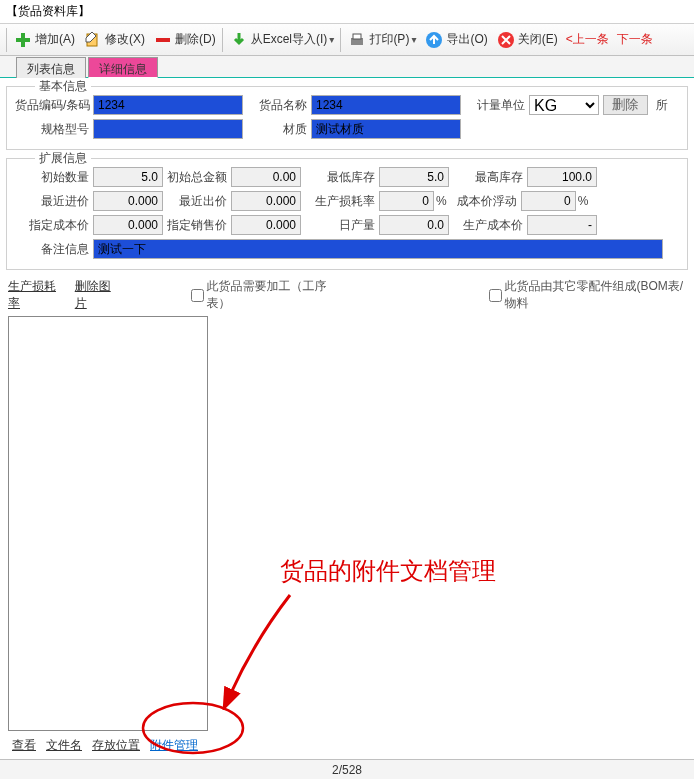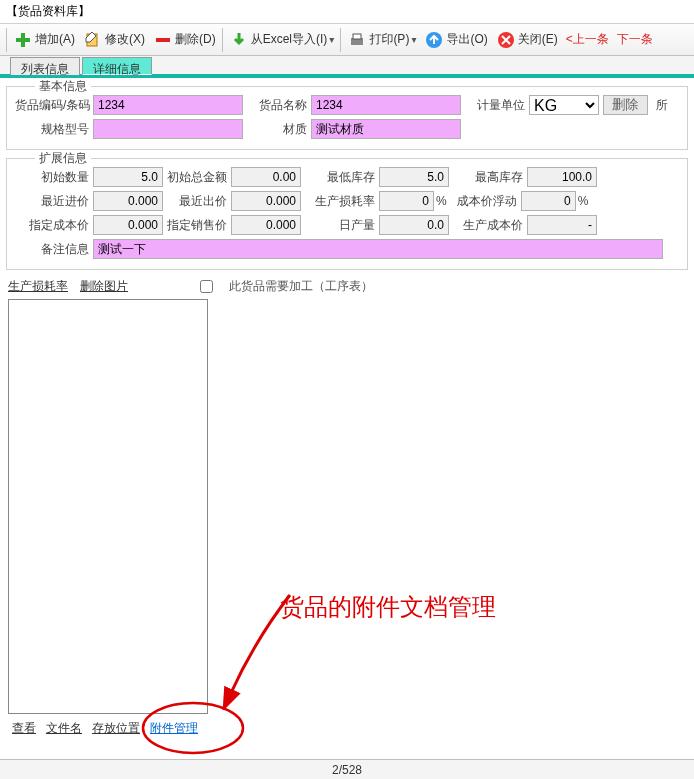--- a/index.html
+++ b/index.html
@@ -4,42 +4,42 @@
 <style>
 * { box-sizing: border-box; margin: 0; padding: 0; }
 body { font-family: "Microsoft YaHei", SimSun, sans-serif; font-size: 12px; color: #333; background: #fff; width: 694px; height: 779px; overflow: hidden; position: relative; }
 .title-bar { background: #fff; padding: 3px 6px; border-bottom: 1px solid #d0d0d0; color: #000; }
 .toolbar { display: flex; align-items: center; background: linear-gradient(#fdfdfd, #f0f0f0); border-bottom: 1px solid #c0c0c0; padding: 2px 4px; height: 32px; }
 .tool-sep { border-left: 1px solid #c0c0c0; height: 24px; margin: 0 2px; }
 .tool-btn { display: flex; align-items: center; padding: 2px 4px; cursor: pointer; }
 .tool-btn .ico { width: 20px; height: 20px; margin-right: 2px; display:flex; align-items:center; justify-content:center; }
 .tool-btn .drop { margin-left: 2px; font-size: 10px; color: #555; }
 .nav-link { color: #d22; padding: 0 4px; cursor: pointer; }
-.tabs { display: flex; border-bottom: 4px solid #14b8a6; background: #f4f4f4; height: 22px; padding-left: 10px; }
+.tabs { display: flex; border-bottom: 1px solid #14b8a6; background: #f4f4f4; height: 22px; padding-left: 16px; }
 .tab { padding: 3px 10px; border: 1px solid #999; border-bottom: none; background: #ececec; margin-right: 2px; cursor: pointer; position: relative; top: 1px; }
-.tab.active { background: #5eead4; border-bottom: 1px solid #fff; }
+.tab.active { background: #ec4899; border-bottom: 1px solid #fff; }
 .content { padding: 4px 6px; }
 .groupbox { border: 1px solid #d0d0d0; margin: 4px 0 8px 0; padding: 8px 8px 6px 8px; position: relative; }
 .groupbox .legend { position: absolute; top: -9px; left: 8px; background: #fff; padding: 0 4px; color: #444; margin-left: 20px; }
 .row { display: flex; align-items: center; margin-bottom: 4px; flex-wrap: nowrap; }
 .lbl { color: #444; text-align: right; padding-right: 4px; white-space: nowrap; }
-.inp { border: 1px solid #b0b0b0; background: #f0abfc; height: 20px; padding: 0 4px; font-size: 12px; }
+.inp { border: 1px solid #b0b0b0; background: #1d4ed8; height: 20px; padding: 0 4px; font-size: 12px; }
 .inp.ro { background: #f0f0f0; }
 .inp.num { text-align: right; }
 .sel { border: 1px solid #b0b0b0; background: #fff; height: 20px; font-size: 16px; }
 .btn-del { border: 1px solid #b0b0b0; background: #e8e8e8; height: 20px; padding: 0 8px; margin-left: 4px; color: #666; }
 .pct { margin: 0 6px 0 2px; color: #444; }
 .link-row { display: flex; align-items: center; gap: 12px; margin: 2px 0 4px 2px; }
 .link { color: #0066cc; text-decoration: underline; cursor: pointer; }
 .link.dark { color: #333; text-decoration: underline; }
-.cb { display: flex; align-items: center; gap: 16px; color: #555; }
+.cb { display: flex; align-items: center; gap: 3px; color: #555; }
 .cb input { width: 13px; height: 13px; }
 .img-box { border: 1px solid #888; width: 200px; height: 415px; margin: 2px 0 2px 2px; background: #fff; }
 .bottom-links { display: flex; gap: 10px; padding: 4px 0 0 6px; }
-.annotation { position: absolute; color: #d00; font-size: 24px; font-family: SimSun; left: 280px; top: 555px; pointer-events: none; margin-top: 36px; }
+.annotation { position: absolute; color: #d00; font-size: 24px; font-family: SimSun; left: 280px; top: 555px; pointer-events: none; }
 .arrow-svg { position: absolute; left: 215px; top: 590px; pointer-events: none; }
 .ellipse-svg { position: absolute; left: 138px; top: 698px; pointer-events: none; }
 .status { position: absolute; bottom: 0; left: 0; right: 0; height: 20px; border-top: 1px solid #c0c0c0; background: #f4f4f4; display: flex; align-items: center; justify-content: center; }
 </style>
 </head>
 <body>
 
 <div class="title-bar">【货品资料库】</div>
 
 <div class="toolbar">
@@ -179,20 +179,24 @@
       <input class="inp" style="width: 570px;" value="测试一下">
     </div>
   </div>
 
   <div class="link-row">
     <span class="link dark">生产损耗率</span>
     <span class="link dark">删除图片</span>
     <label class="cb" style="margin-left:60px">
         <input type="checkbox" style="">
         <span>此货品需要加工（工序表）</span>
+      </label>
+    <label class="cb" style="margin-left:140px">
+        <input type="checkbox" style="">
+        <span>此货品由其它零配件组成(BOM表/物料</span>
       </label>
   </div>
 
   <div class="img-box"></div>
 
   <div class="bottom-links">
     <span class="link dark">查看</span>
     <span class="link dark">文件名</span>
     <span class="link dark">存放位置</span>
     <span class="link">附件管理</span>

